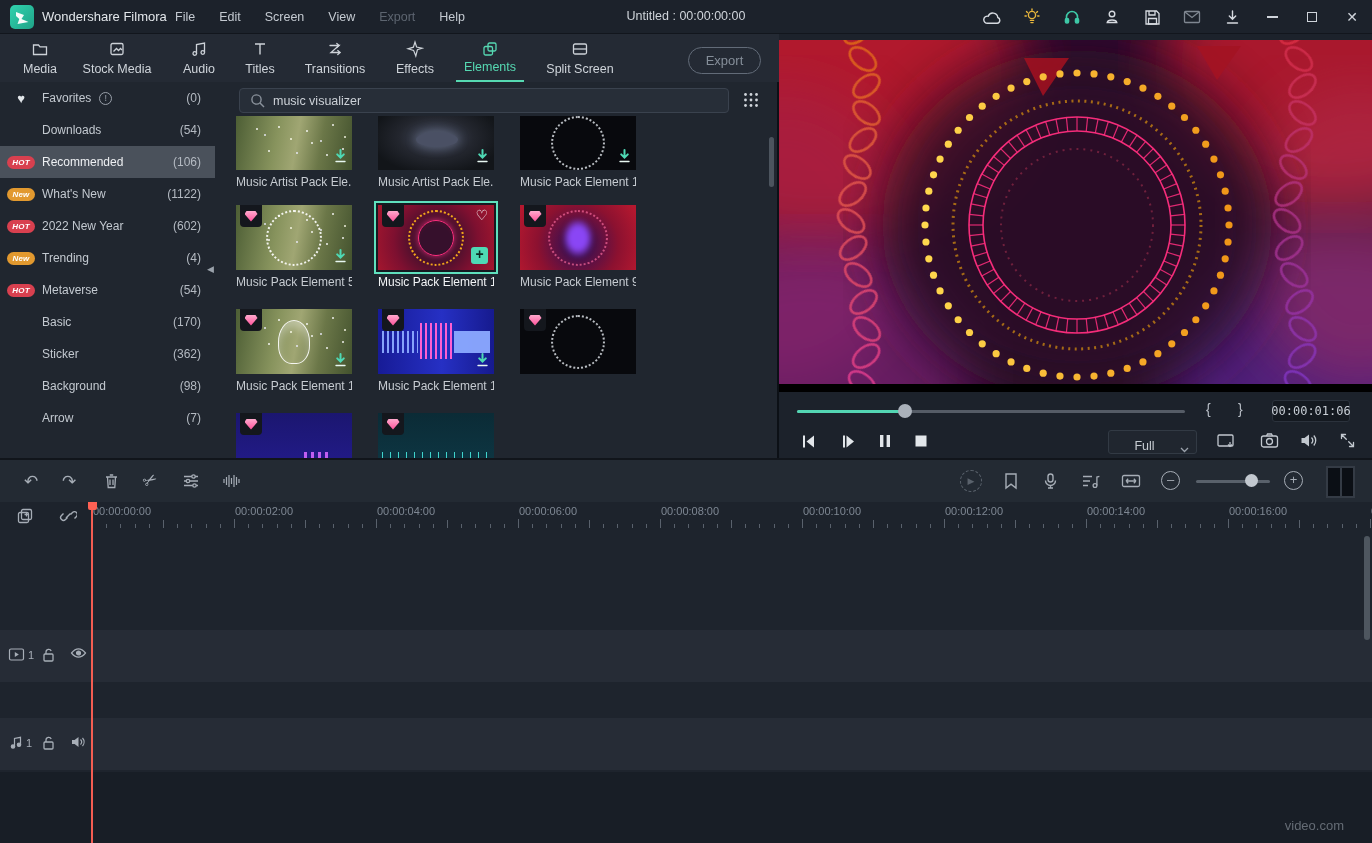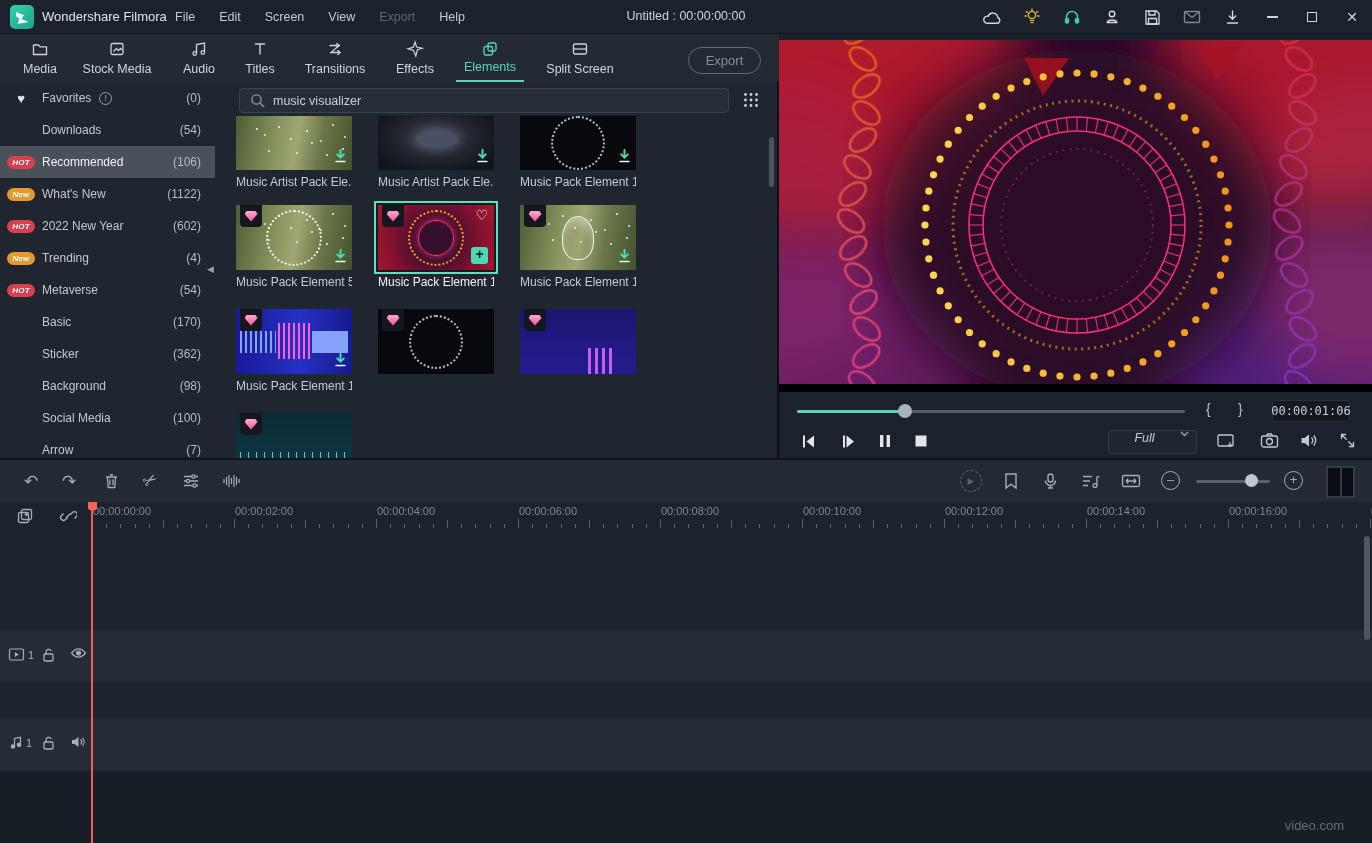--- a/index.html
+++ b/index.html
@@ -125,21 +125,21 @@
   .seek-row { position:absolute; left:0; top:364px; width:593px; height:26px; }
   .seek-track { position:absolute; left:18px; top:12px; width:388px; height:3px; background:#555c66; border-radius:2px; }
   .seek-fill { position:absolute; left:0; top:0; height:3px; background:#53d6b3; border-radius:2px; }
   .seek-handle { position:absolute; top:-6px; width:14px; height:14px; border-radius:50%; background:#aab1ba; }
   .bracket { position:absolute; top:3px; font-size:14px; color:#b9bfc7; }
   .timebox { position:absolute; left:493px; top:2px; width:78px; height:22px; background:#141920; border:1px solid #2b323c; border-radius:3px;
              color:#c8ced5; font-family:"DejaVu Sans Mono",monospace; font-size:12px; display:flex; align-items:center; justify-content:center; }
   .ctrl-row { position:absolute; left:0; top:392px; width:593px; height:32px; }
   .t-btn { position:absolute; top:7px; }
   .dd { position:absolute; left:329px; top:4px; width:89px; height:24px; background:#20262f; border:1px solid #323a44; border-radius:3px;
-        display:flex; align-items:flex-start;font-style:italic; }
+        display:flex; align-items:flex-end; }
   .dd span { flex:1; text-align:center; font-size:12.5px; color:#c6ccd2; }
   .dd svg { margin-right:7px; }
   .pv-ic { position:absolute; top:6px; }
 
   
   .tl-toolbar { position:absolute; left:0; top:458px; width:1372px; height:44px; background:#232a33; border-top:2px solid #11151b; }
   .tt-ic { position:absolute; top:12px; }
   .glyph { color:#a6adb6; font-size:17px; line-height:1; }
   .dash-play { position:absolute; left:960px; top:10px; width:22px; height:22px; border:1.5px dashed #5a626c; border-radius:50%;
                color:#5a626c; font-size:9px; display:flex; align-items:center; justify-content:center; }
@@ -359,25 +359,20 @@
           </div>
           <div class="side-item">
             <span class="s-lead"></span>
             <span class="s-label">Sticker</span>
             <span class="s-count">(362)</span>
           </div>
           <div class="side-item">
             <span class="s-lead"></span>
             <span class="s-label">Background</span>
             <span class="s-count">(98)</span>
-          </div>
-          <div class="side-item">
-            <span class="s-lead"></span>
-            <span class="s-label">Social Media</span>
-            <span class="s-count">(100)</span>
           </div>
           <div class="side-item">
             <span class="s-lead"></span>
             <span class="s-label">Arrow</span>
             <span class="s-count">(7)</span>
           </div>
         </aside>
       <span class="collapse-arrow">◀</span>
       <div class="content">
         <div class="searchbar">
@@ -442,20 +437,28 @@
             </div>
             <div class="card">
               <div class="thumb art-red-rings sel">
                 <span class="gem">
                   <i></i>
                 </span>
                 <span class="heart-ov">♡</span>
                 <span class="addbtn">+</span>
               </div>
               <div class="c-label sel">Music Pack Element 10</div>
+            </div>
+            <div class="card">
+              <div class="thumb art-red-hand">
+                <span class="gem">
+                  <i></i>
+                </span>
+              </div>
+              <div class="c-label">Music Pack Element 9</div>
             </div>
             <div class="card">
               <div class="thumb art-vineyard-head specks">
                 <span class="gem">
                   <i></i>
                 </span>
                 <span class="dl"><svg width="13" height="14" viewBox="0 0 13 14" fill="none" stroke="#4ed9b4" stroke-width="2" stroke-linecap="round">
                     <path d="M6.5 1v7M3.2 5.4l3.3 3.3 3.3-3.3"></path>
                     <path d="M2 12.5h9" stroke="#e8f8f2" stroke-width="1.4"></path>
                   </svg></span>

